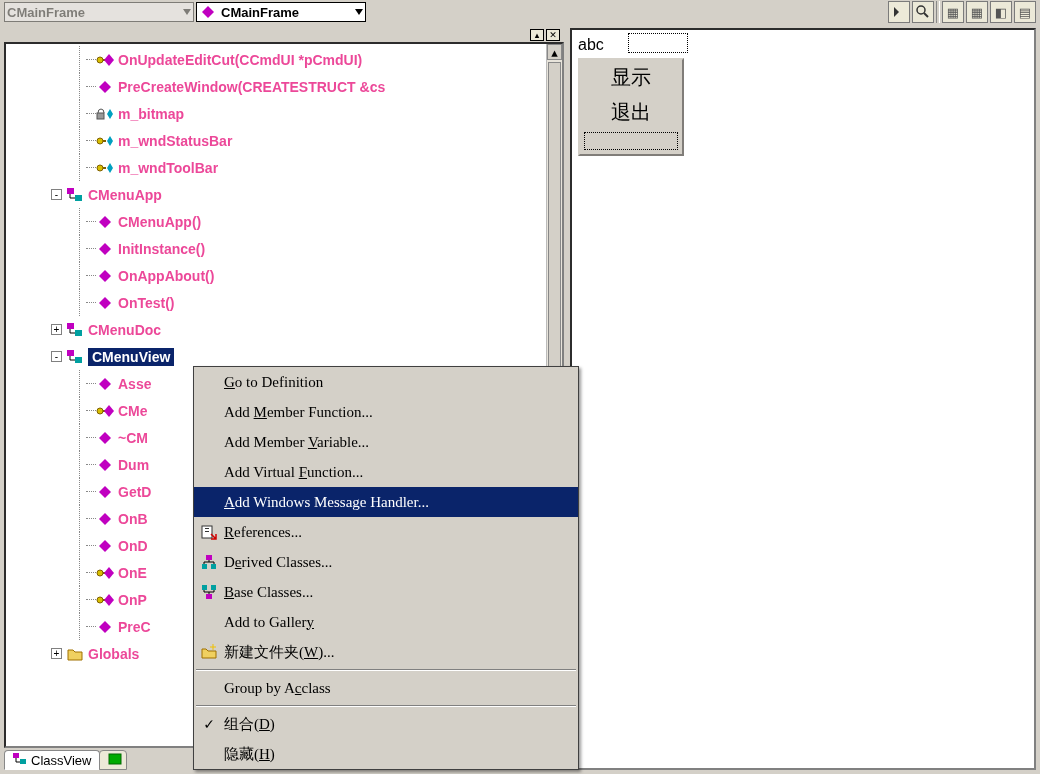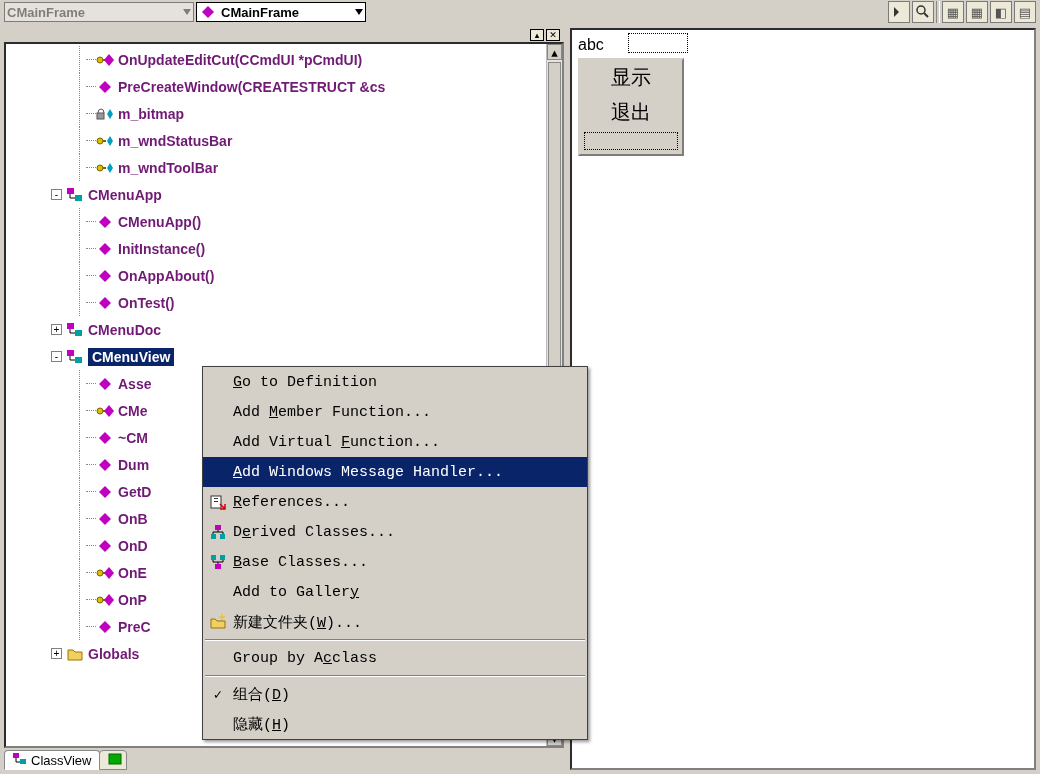--- a/index.html
+++ b/index.html
@@ -136,21 +136,21 @@
     margin-right: 4px;
     font-weight: normal;
   }
   .tree-icon {
     width: 18px; height: 16px;
     margin-right: 4px;
     display: inline-flex;
     align-items: center;
     justify-content: center;
   }
-  .tree-label { color: #701a75; }
+  .tree-label { color: #ec4899; }
   .tree-label.selected {
     background: #0a246a;
     color: #fff;
     padding: 1px 4px;
   }
   .lines {
     display: inline-flex;
     align-items: center;
     height: 27px;
   }
@@ -204,27 +204,27 @@
     padding: 4px 0;
     text-align: center;
     font-size: 20px;
   }
 
 
   
   .context-menu {
     position: absolute;
     top: 366px;
-    left: 202px;
+    left: 193px;
     width: 386px;
     background: #d4d0c8;
     border: 1px solid #404040;
     box-shadow: 2px 2px 3px rgba(0,0,0,0.4);
     z-index: 100;
-    font-family: Liberation Mono, monospace;
+    font-family: Liberation Serif, serif;
     font-size: 15px;
   }
   .ctx-item {
     display: flex;
     align-items: center;
     height: 30px;
     padding: 0 8px 0 4px;
   }
   .ctx-item .ctx-icon {
     width: 22px;
@@ -641,20 +641,24 @@
     <div class="ctx-item">
       <span class="ctx-icon"></span>
       <span class="ctx-text"><span></span><span class="underline">G</span><span>o to Definition</span></span>
     </div>
     <div class="ctx-item">
       <span class="ctx-icon"></span>
       <span class="ctx-text"><span>Add </span><span class="underline">M</span><span>ember Function...</span></span>
     </div>
     <div class="ctx-item">
       <span class="ctx-icon"></span>
+      <span class="ctx-text"><span>Add Member </span><span class="underline">V</span><span>ariable...</span></span>
+    </div>
+    <div class="ctx-item">
+      <span class="ctx-icon"></span>
       <span class="ctx-text"><span>Add Virtual </span><span class="underline">F</span><span>unction...</span></span>
     </div>
     <div class="ctx-item highlight">
       <span class="ctx-icon"></span>
       <span class="ctx-text"><span></span><span class="underline">A</span><span>dd Windows Message Handler...</span></span>
     </div>
     <div class="ctx-item">
       <span class="ctx-icon">
         <svg width="16" height="16">
           <rect x="1" y="2" width="10" height="12" fill="#fff" stroke="#333"></rect>

